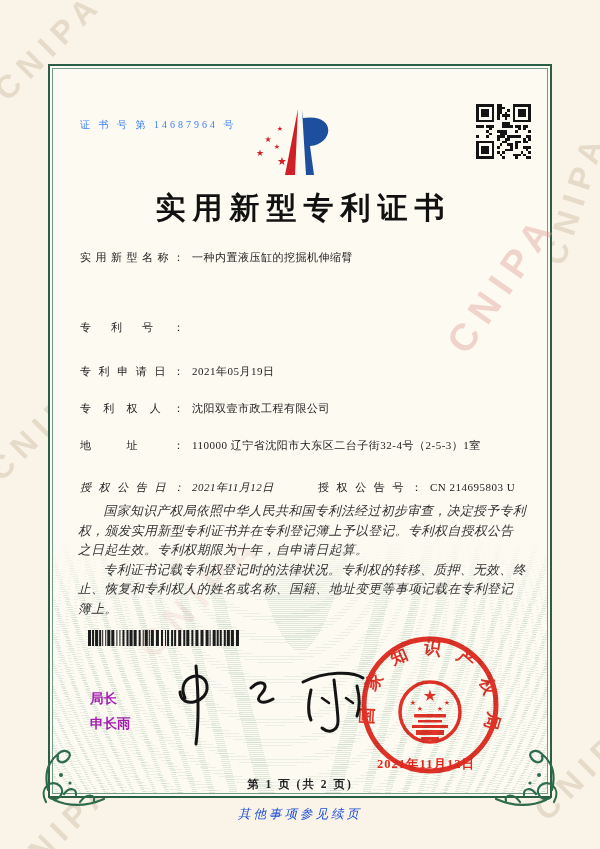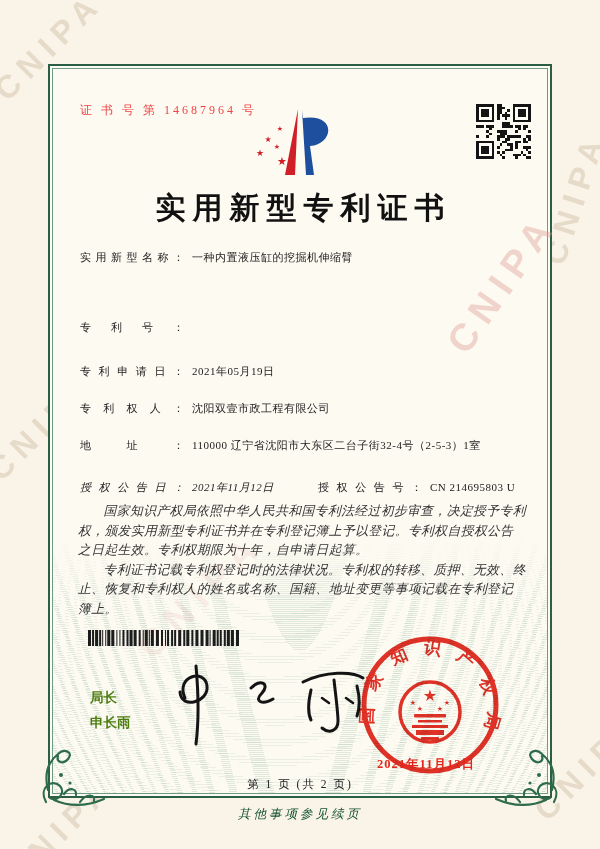--- a/index.html
+++ b/index.html
@@ -30,52 +30,52 @@
       repeating-radial-gradient(140% 90% at 50% 170%, rgba(105,160,130,.20) 0 1px, rgba(0,0,0,0) 1px 6px),
       repeating-radial-gradient(160% 110% at 45% -60%, rgba(105,160,130,.12) 0 1px, rgba(0,0,0,0) 1px 8px);
     -webkit-mask-image:linear-gradient(to bottom, transparent, #000 30%);
     mask-image:linear-gradient(to bottom, transparent, #000 30%);
     pointer-events:none;
   }
   .inner-wm {
     position:absolute; font-family:"Liberation Sans", sans-serif; font-weight:bold;
     font-size:38px; letter-spacing:9px; color:#dd9e92; white-space:nowrap; pointer-events:none;
   }
-  .cert-no { position:absolute; left:30px; top:36px; font-size:12px; letter-spacing:3px; color:#ef4444; }
+  .cert-no { position:absolute; left:30px; top:52px; font-size:10px; letter-spacing:3px; color:#3b82f6; }
   .qr { position:absolute; left:426px; top:38px; width:55px; height:55px; }
   .logo { position:absolute; left:189px; top:42px; width:96px; height:80px; }
   .title {
     position:absolute; left:0; top:122px; width:100%; text-align:center;
     font-size:30px; font-weight:bold; letter-spacing:7px; text-indent:7px; color:#111;
   }
   .frow { position:absolute; left:30px; width:448px; display:flex; font-size:11px; line-height:19px; color:#1c1c1c; }
   .flabel {
     display:inline-block; width:104px; flex:0 0 104px;
     text-align:justify; text-align-last:justify; white-space:nowrap; overflow:hidden;
   }
   .fvalue { flex:1; padding-left:8px; letter-spacing:.5px; }
   .pair { display:flex; }
   .paras {
     position:absolute; left:28px; top:436px; width:448px;
     font-size:12.8px; line-height:19.5px; font-style:italic; color:#333;
     letter-spacing:.4px;
   }
   .paras p { text-indent:2em; }
   .barcode { position:absolute; left:38px; top:564px; width:152px; height:16px; }
-  .sig-block { position:absolute; left:40px; top:620px; font-family:Liberation Mono, monospace; font-weight:bold; font-size:13.5px; line-height:25px; color:#4d7c0f; }
+  .sig-block { position:absolute; left:40px; top:620px; font-family:Liberation Serif, serif; font-weight:bold; font-size:13.5px; line-height:25px; color:#a21caf; }
   .sig-draw { position:absolute; left:105px; top:592px; width:228px; height:100px; }
   .seal { position:absolute; left:307px; top:566px; width:146px; height:146px; mix-blend-mode:multiply; opacity:.94; }
   .seal-date {
     position:absolute; left:296px; top:690px; width:160px; text-align:center;
     font-size:12.5px; font-weight:bold; color:#e2261b; letter-spacing:1px;
   }
-  .pagination { position:absolute; left:0; top:711px; width:100%; text-align:center; font-size:11.5px; letter-spacing:2px; color:#222; }
+  .pagination { position:absolute; left:0; top:711px; width:100%; text-align:center; font-size:11.5px; letter-spacing:2px; color:#222;font-weight:bold; }
   .footer-note {
     position:absolute; left:0; top:806px; width:600px; text-align:center;
-    font-size:12.5px; font-style:italic; letter-spacing:3px; color:#14532d;
+    font-size:12.5px; font-style:italic; letter-spacing:3px; color:#1d4ed8;
   }
   .corner { position:absolute; width:84px; height:84px; pointer-events:none; }
   .corner.bl { left:-14px; bottom:-16px; }
   .corner.br { right:-14px; bottom:-16px; transform:scaleX(-1); }
 </style>
 </head>
 <body>
 
 <div class="outer-wm" style="left:-20px; top:28px; transform:rotate(-45deg);">CNIPA</div>
 <div class="outer-wm" style="left:-26px; top:408px; transform:rotate(-45deg);">CNIPA</div>

